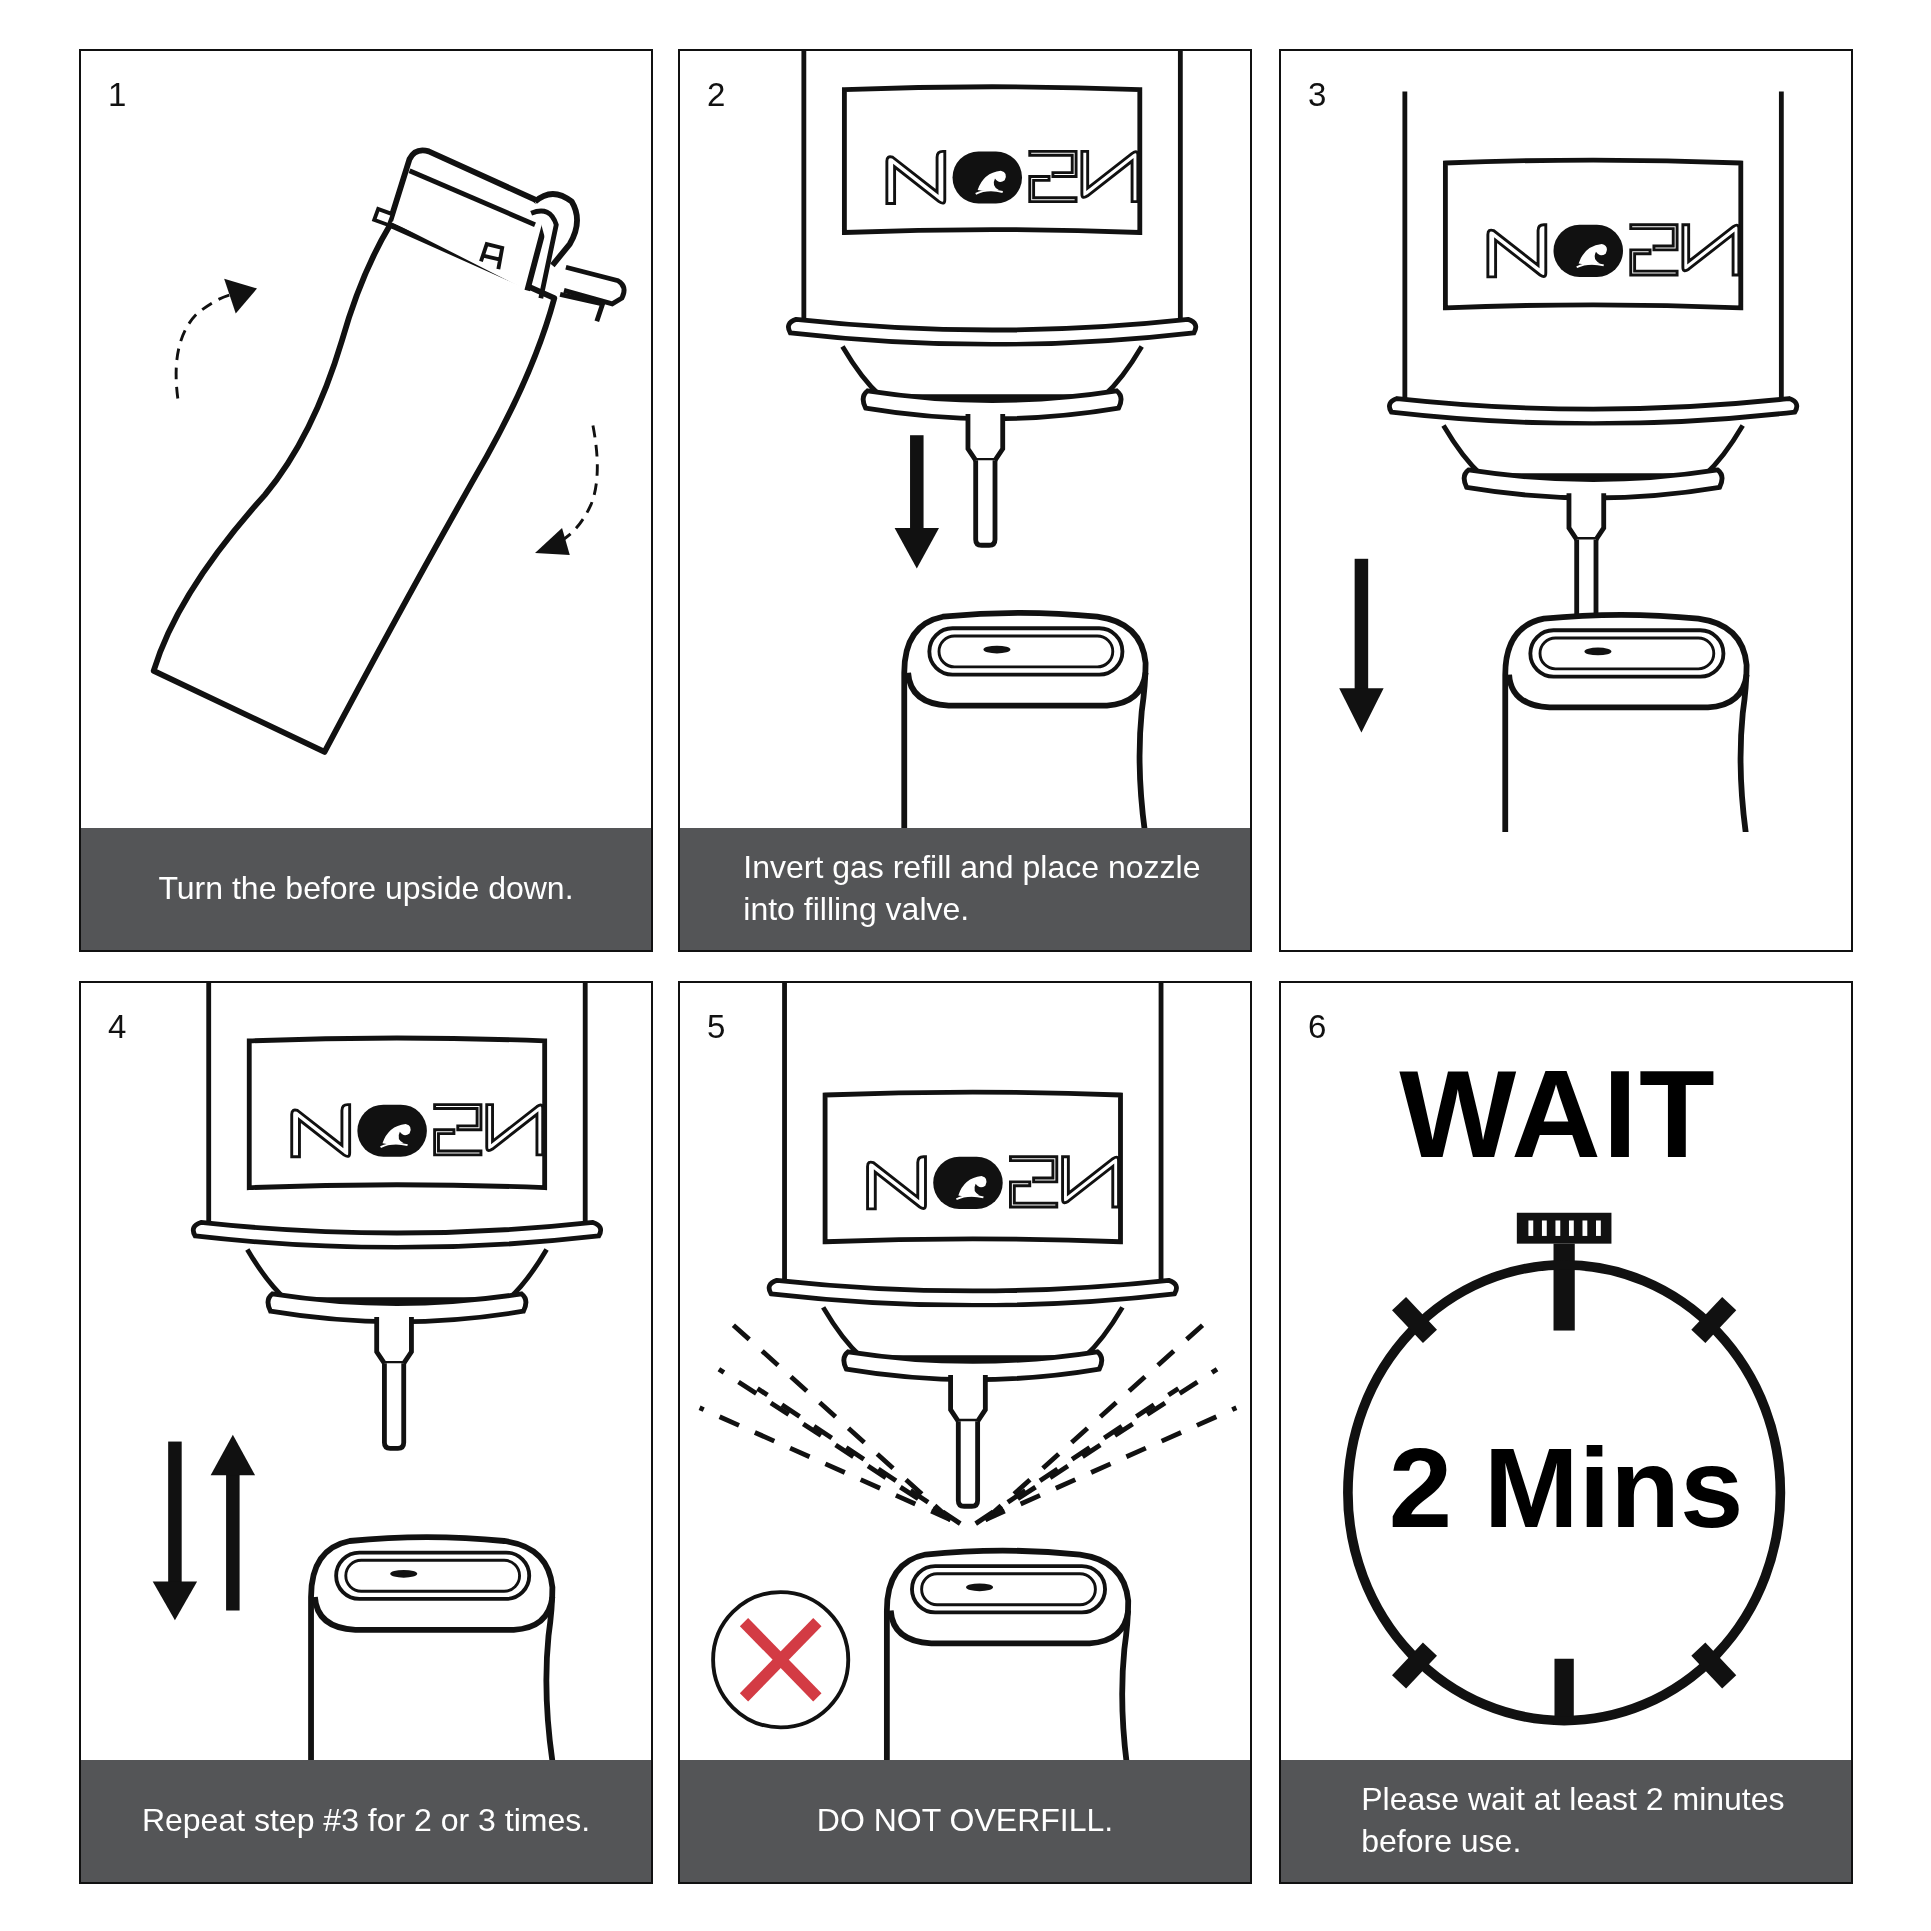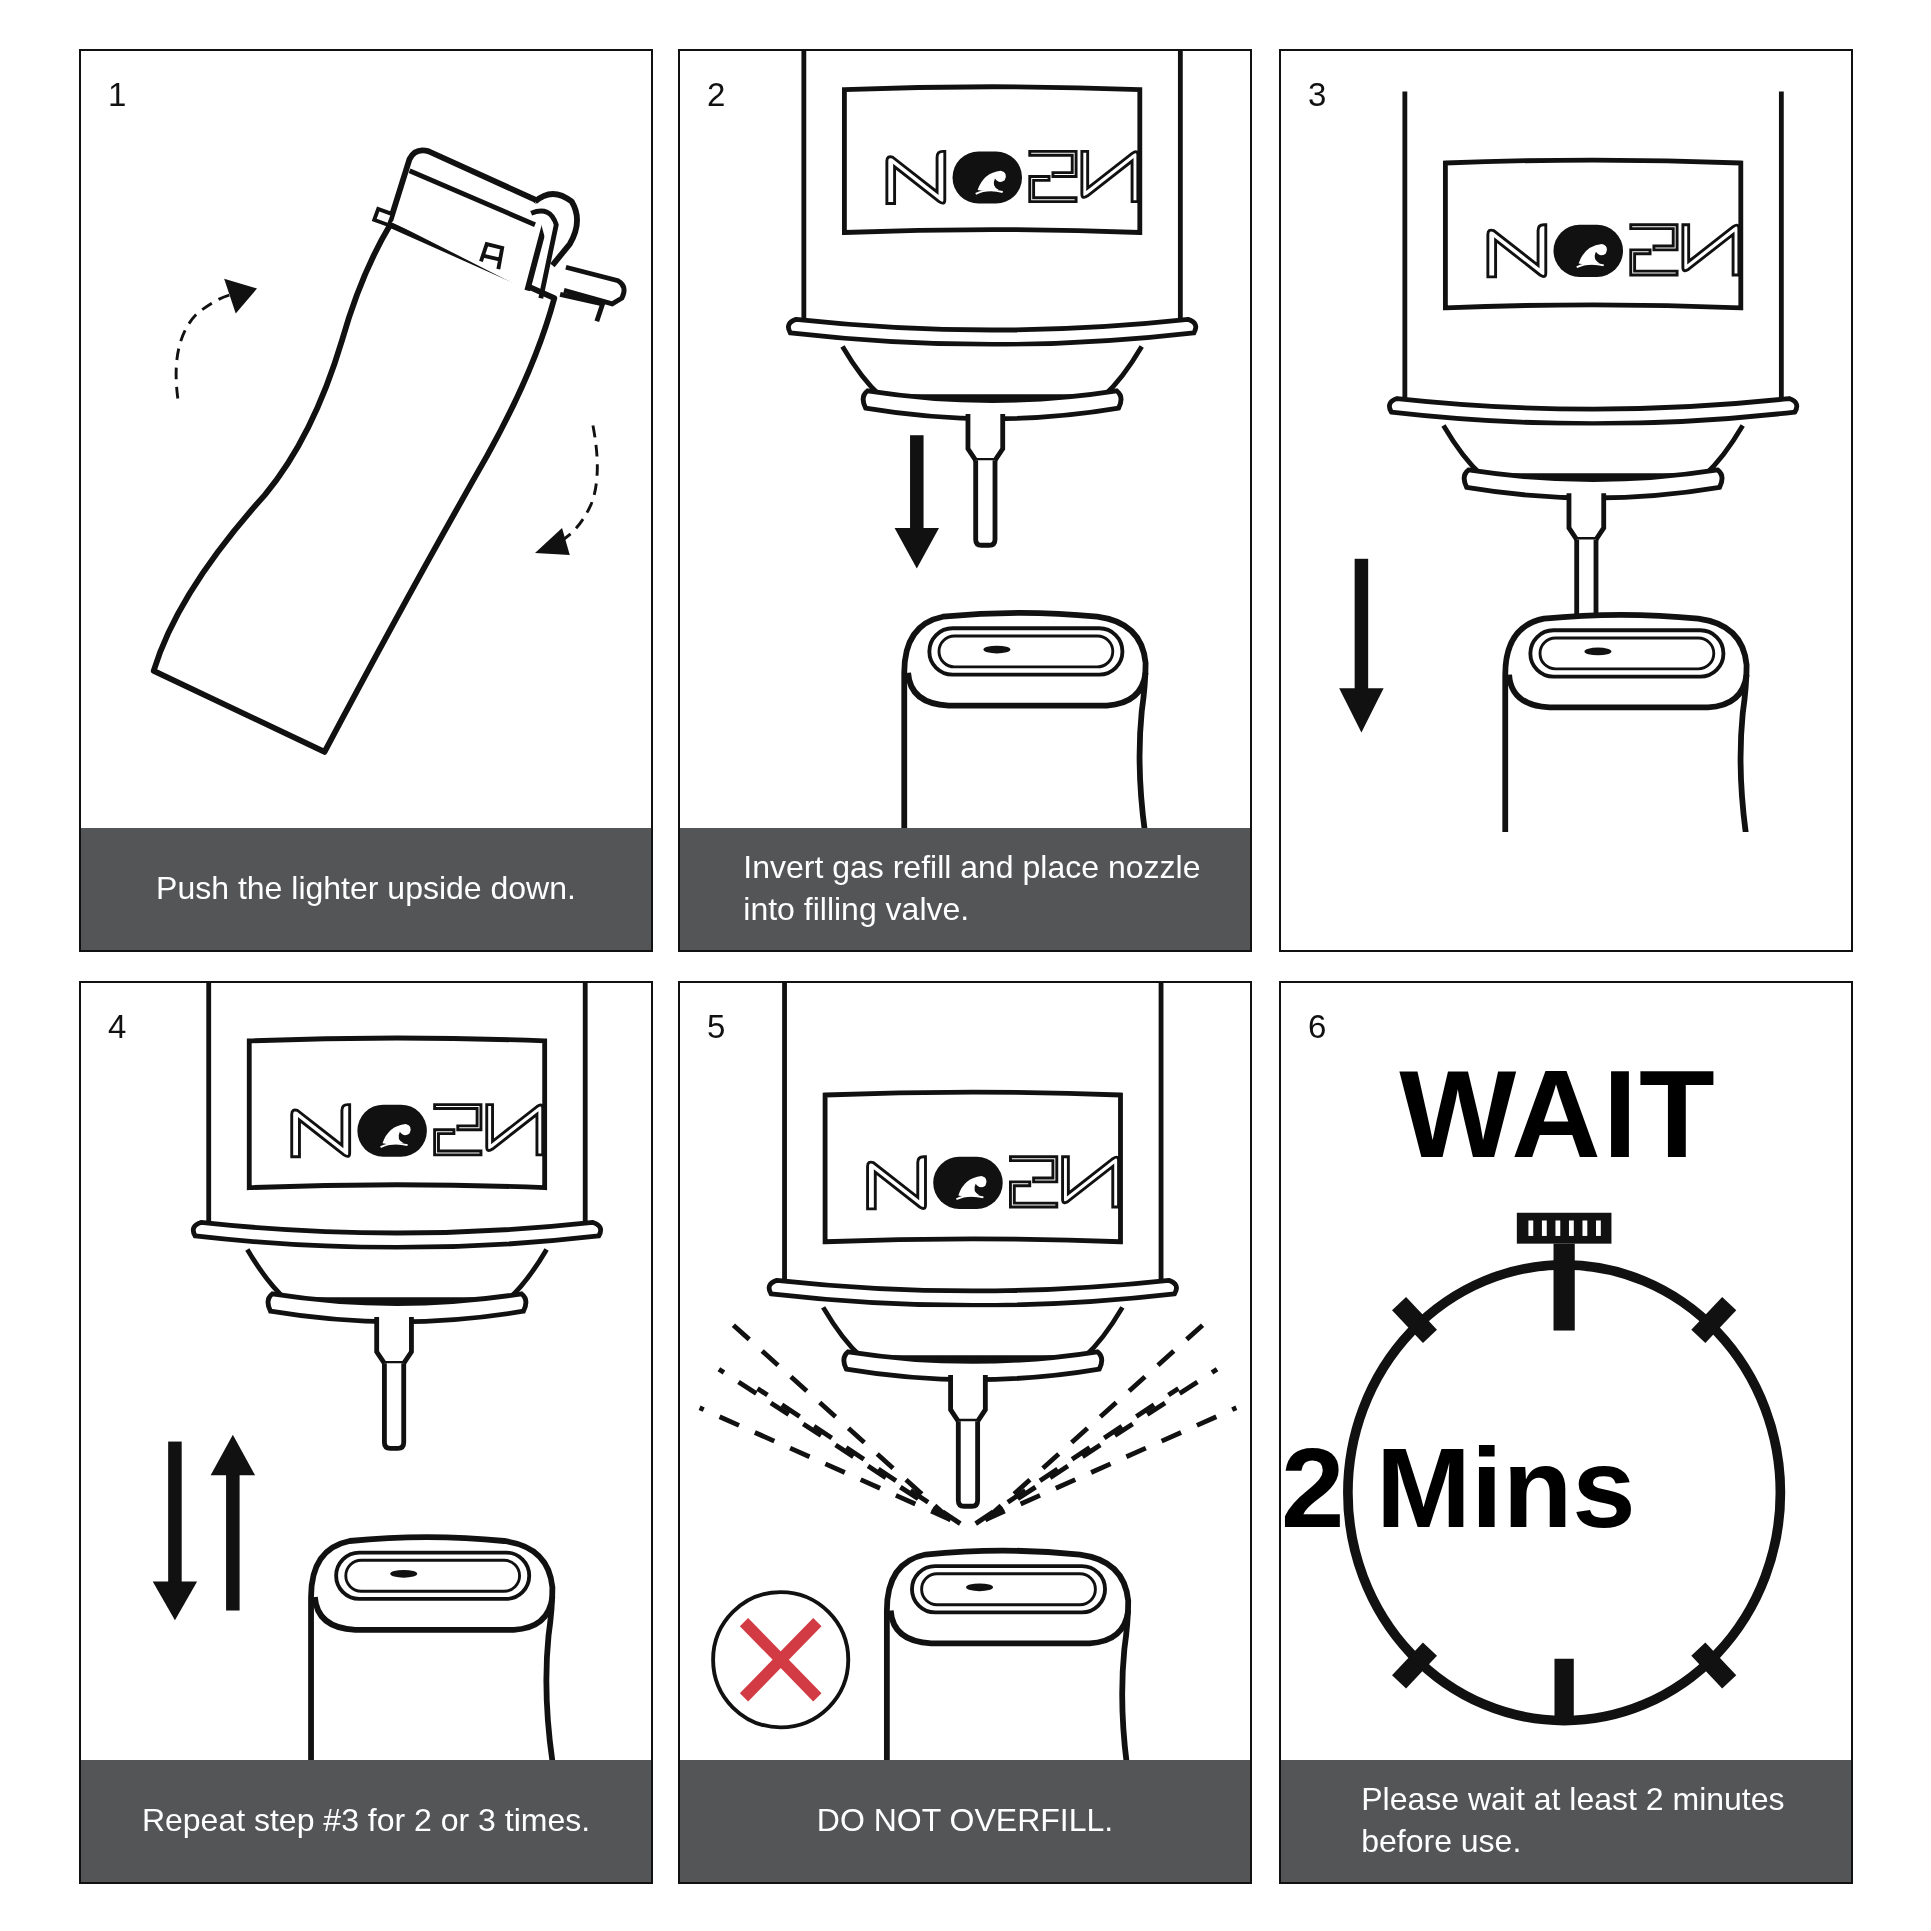--- a/index.html
+++ b/index.html
@@ -12,21 +12,21 @@
   .caption { position: absolute; left: 0; right: 0; bottom: 0; height: 122px;
              background: #545557; color: #ffffff; display: flex; align-items: center;
              font-size: 32px; line-height: 1.3; box-sizing: border-box; }
   .caption.center { justify-content: center; text-align: center; }
   .caption.left { justify-content: center; padding-left: 33px; padding-right: 19.3px; }
   .caption span { white-space: pre-line; }
   .art { position: absolute; left: 0; top: 0; width: 574px; height: 781px; }
   .wait-title { position: absolute; left: 0; right: 16px; top: 60px; text-align: center;
                 font-size: 124px; font-weight: bold; color: #000; letter-spacing: 1.9px;
                 font-family: "Liberation Sans", sans-serif; }
-  .mins-label { position: absolute; left: 0; right: 0; top: 439px; text-align: left;
+  .mins-label { position: absolute; left: 0; right: 0; top: 439px; text-align: center;
                 font-size: 114px; font-weight: bold; color: #000;
                 font-family: "Liberation Sans", sans-serif; }
 </style>
 </head>
 <body>
 
 <svg width="0" height="0" style="position:absolute">
   <defs>
 
     <g id="neon-logo">
@@ -76,21 +76,21 @@
 
     <path d="M502 224 L556 238 Q566 244 560 256 L550 262 L500 248" fill="#fff" stroke="#111" stroke-width="5"></path>
     <path d="M496 252 L540 262 L534 280" fill="none" stroke="#111" stroke-width="5"></path>
 
     <path d="M100 360 Q92 300 120 272 Q140 256 156 252" fill="none" stroke="#111" stroke-width="3" stroke-dasharray="12 8"></path>
     <polygon points="148,236 182,246 160,272" fill="#111"></polygon>
     <path d="M530 388 Q540 440 528 470 Q514 500 492 510" fill="none" stroke="#111" stroke-width="3" stroke-dasharray="12 8"></path>
     <polygon points="498,494 470,520 506,522" fill="#111"></polygon>
   </svg>
   <div class="caption center">
-      <span>Push the lighter upside down.</span>
+      <span>Turn the before upside down.</span>
     </div>
 </div>
 
 <div class="panel" style="left:678px; top:49px;">
   <div class="step-num">2</div>
   <svg class="art" viewBox="0 0 594 809">
     <use href="#gas-can" x="128" y="0"></use>
     <path d="M170 40 Q323 34 476 40 V188 Q323 182 170 188 Z" fill="#fff" stroke="#111" stroke-width="5"></path>
     <use href="#neon-logo" x="210" y="100" transform="scale(1)"></use>
     <use href="#nozzle" x="316" y="376"></use>

